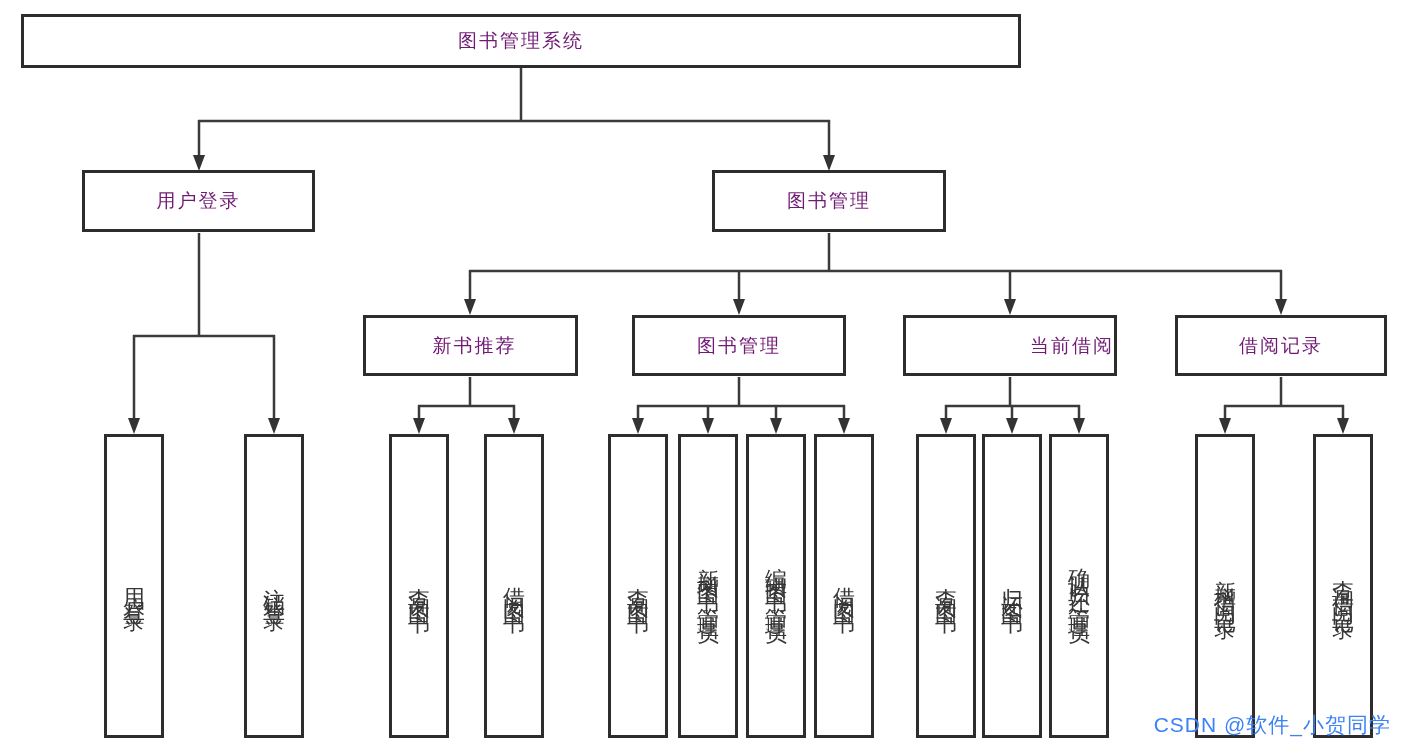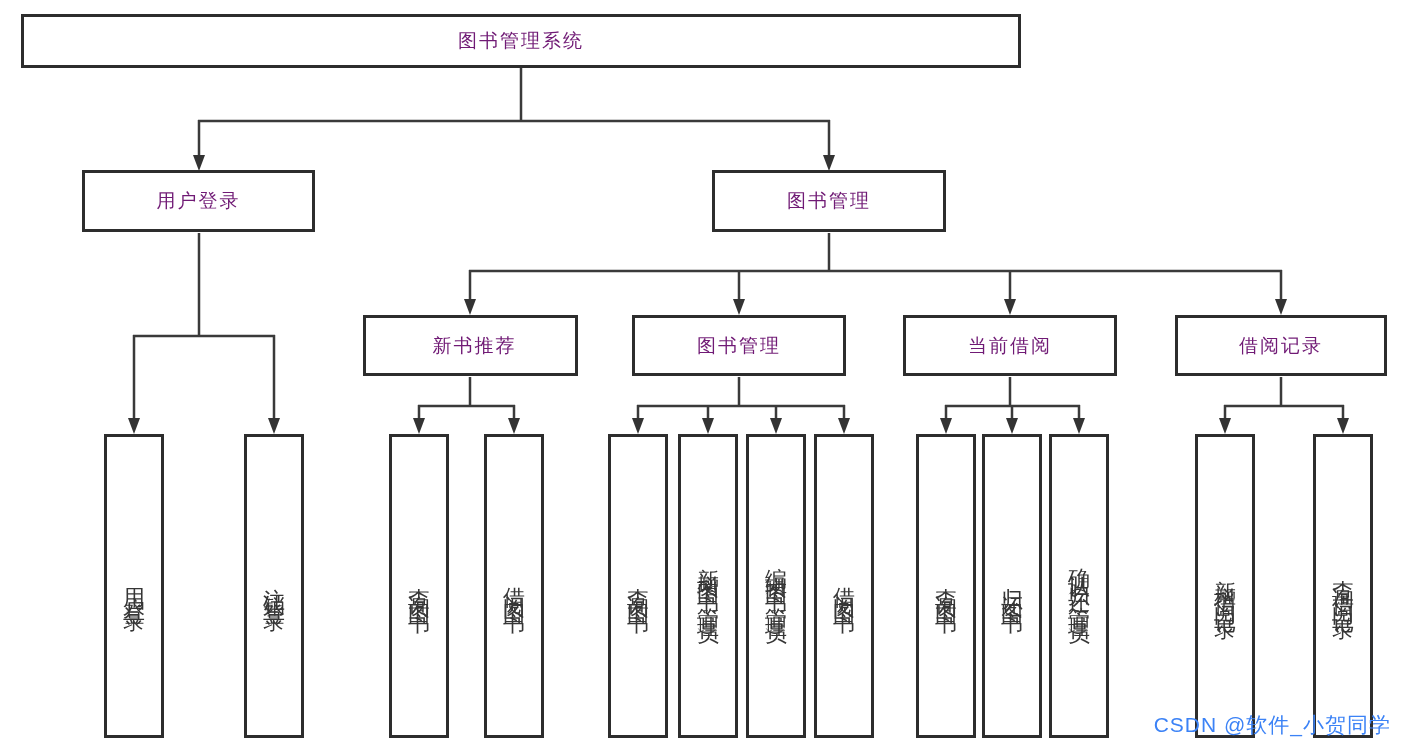--- a/index.html
+++ b/index.html
@@ -115,21 +115,21 @@
   <div class="bx" style="left:712px;top:170px;width:234px;height:62px;">
     <span>图书管理</span>
   </div>
 
   <div class="bx" style="left:363px;top:315px;width:215px;height:61px;padding-left:8px;">
     <span>新书推荐</span>
   </div>
   <div class="bx" style="left:632px;top:315px;width:214px;height:61px;">
     <span>图书管理</span>
   </div>
-  <div class="bx" style="left:903px;top:315px;width:214px;height:61px;">
+  <div class="bx" style="left:903px;top:315px;width:214px;height:61px;justify-content:flex-end;">
     <span>当前借阅</span>
   </div>
   <div class="bx" style="left:1175px;top:315px;width:212px;height:61px;">
     <span>借阅记录</span>
   </div>
 
   <div class="lf" style="left:104px;top:434px;width:60px;height:304px;">
     <span>用户登录</span>
   </div>
   <div class="lf" style="left:244px;top:434px;width:60px;height:304px;">

